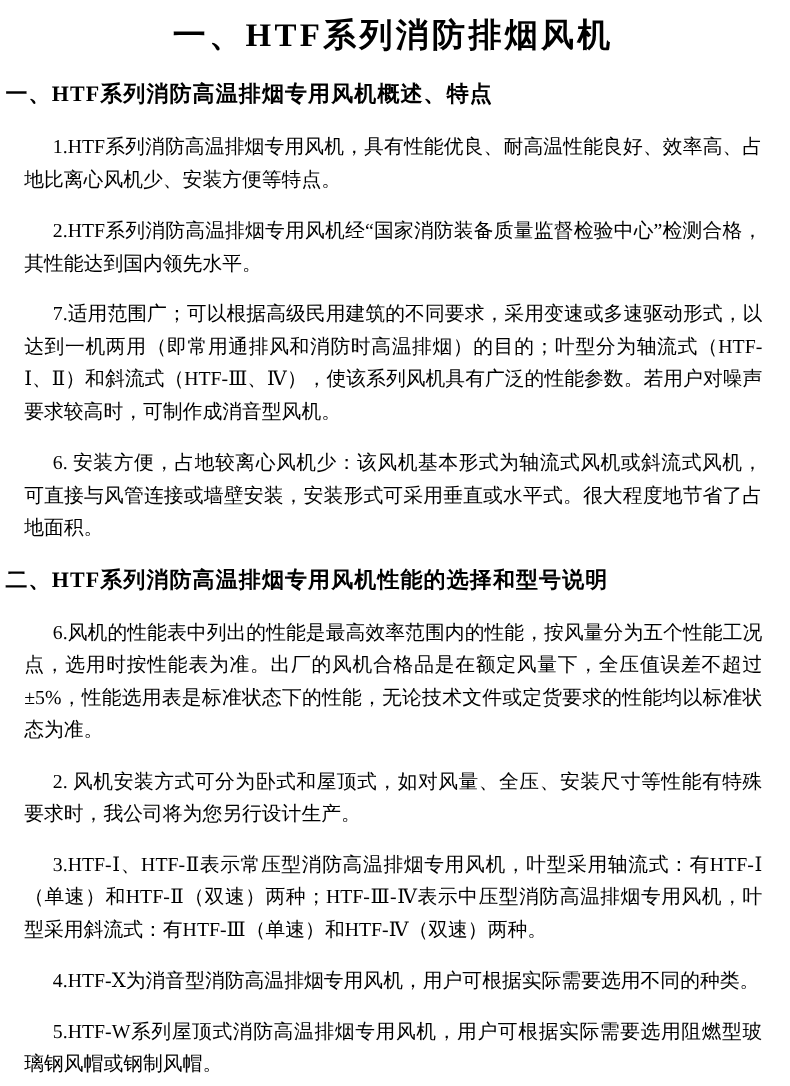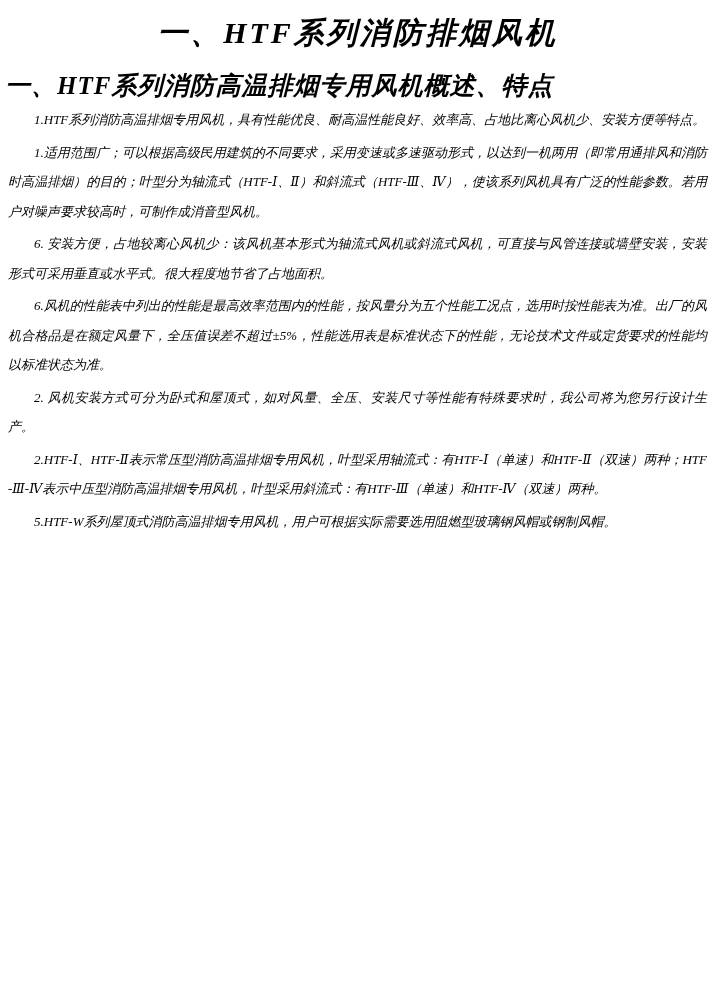--- a/index.html
+++ b/index.html
@@ -12,62 +12,64 @@
     height: 987px;
     overflow: hidden;
     color: #000000;
     font-family: "Liberation Serif", "DejaVu Serif", serif;
   }
   .doc {
     box-sizing: border-box;
     width: 718px;
     height: 823px;
     padding: 12px 8px 0 5px;
-    font-style: italic;
   }
   .doc-title {
     margin: 0 0 16px 0;
     text-align: center;
     font-size: 30px;
     font-weight: bold;
     letter-spacing: 3px;
     line-height: 42px;
   }
   .section-heading {
     margin: 4px 0 0 0;
-    font-size: 25px;
+    font-size: 20px;
     font-weight: bold;
     letter-spacing: 1px;
     line-height: 32px;
   }
   .para {
-    margin: 3px;
-    font-size: 13px;
+    margin: 17px;
+    font-size: 18px;
     line-height: 29.5px;
     text-align: justify;
     text-justify: inter-character;
     text-indent: 26px;
     word-break: break-all;
   }
 </style>
 </head>
 <body>
 
 <div class="doc">
 
   <h1 class="doc-title">一、HTF系列消防排烟风机</h1>
 
   <div>
     <h2 class="section-heading">一、HTF系列消防高温排烟专用风机概述、特点</h2>
     <p class="para">1.HTF系列消防高温排烟专用风机，具有性能优良、耐高温性能良好、效率高、占地比离心风机少、安装方便等特点。</p>
-    <p class="para">1.适用范围广；可以根据高级民用建筑的不同要求，采用变速或多速驱动形式，以达到一机两用（即常用通排风和消防时高温排烟）的目的；叶型分为轴流式（HTF-Ⅰ、Ⅱ）和斜流式（HTF-Ⅲ、Ⅳ），使该系列风机具有广泛的性能参数。若用户对噪声要求较高时，可制作成消音型风机。</p>
+    <p class="para">2.HTF系列消防高温排烟专用风机经“国家消防装备质量监督检验中心”检测合格，其性能达到国内领先水平。</p>
+    <p class="para">7.适用范围广；可以根据高级民用建筑的不同要求，采用变速或多速驱动形式，以达到一机两用（即常用通排风和消防时高温排烟）的目的；叶型分为轴流式（HTF-Ⅰ、Ⅱ）和斜流式（HTF-Ⅲ、Ⅳ），使该系列风机具有广泛的性能参数。若用户对噪声要求较高时，可制作成消音型风机。</p>
     <p class="para">6. 安装方便，占地较离心风机少：该风机基本形式为轴流式风机或斜流式风机，可直接与风管连接或墙壁安装，安装形式可采用垂直或水平式。很大程度地节省了占地面积。</p>
   </div>
 
   <div>
+    <h2 class="section-heading">二、HTF系列消防高温排烟专用风机性能的选择和型号说明</h2>
     <p class="para">6.风机的性能表中列出的性能是最高效率范围内的性能，按风量分为五个性能工况点，选用时按性能表为准。出厂的风机合格品是在额定风量下，全压值误差不超过±5%，性能选用表是标准状态下的性能，无论技术文件或定货要求的性能均以标准状态为准。</p>
     <p class="para">2. 风机安装方式可分为卧式和屋顶式，如对风量、全压、安装尺寸等性能有特殊要求时，我公司将为您另行设计生产。</p>
-    <p class="para">2.HTF-Ⅰ、HTF-Ⅱ表示常压型消防高温排烟专用风机，叶型采用轴流式：有HTF-Ⅰ（单速）和HTF-Ⅱ（双速）两种；HTF-Ⅲ-Ⅳ表示中压型消防高温排烟专用风机，叶型采用斜流式：有HTF-Ⅲ（单速）和HTF-Ⅳ（双速）两种。</p>
+    <p class="para">3.HTF-Ⅰ、HTF-Ⅱ表示常压型消防高温排烟专用风机，叶型采用轴流式：有HTF-Ⅰ（单速）和HTF-Ⅱ（双速）两种；HTF-Ⅲ-Ⅳ表示中压型消防高温排烟专用风机，叶型采用斜流式：有HTF-Ⅲ（单速）和HTF-Ⅳ（双速）两种。</p>
+    <p class="para">4.HTF-Ⅹ为消音型消防高温排烟专用风机，用户可根据实际需要选用不同的种类。</p>
     <p class="para">5.HTF-W系列屋顶式消防高温排烟专用风机，用户可根据实际需要选用阻燃型玻璃钢风帽或钢制风帽。</p>
 
   </div>
 
 </div>
 
 </body></html>

